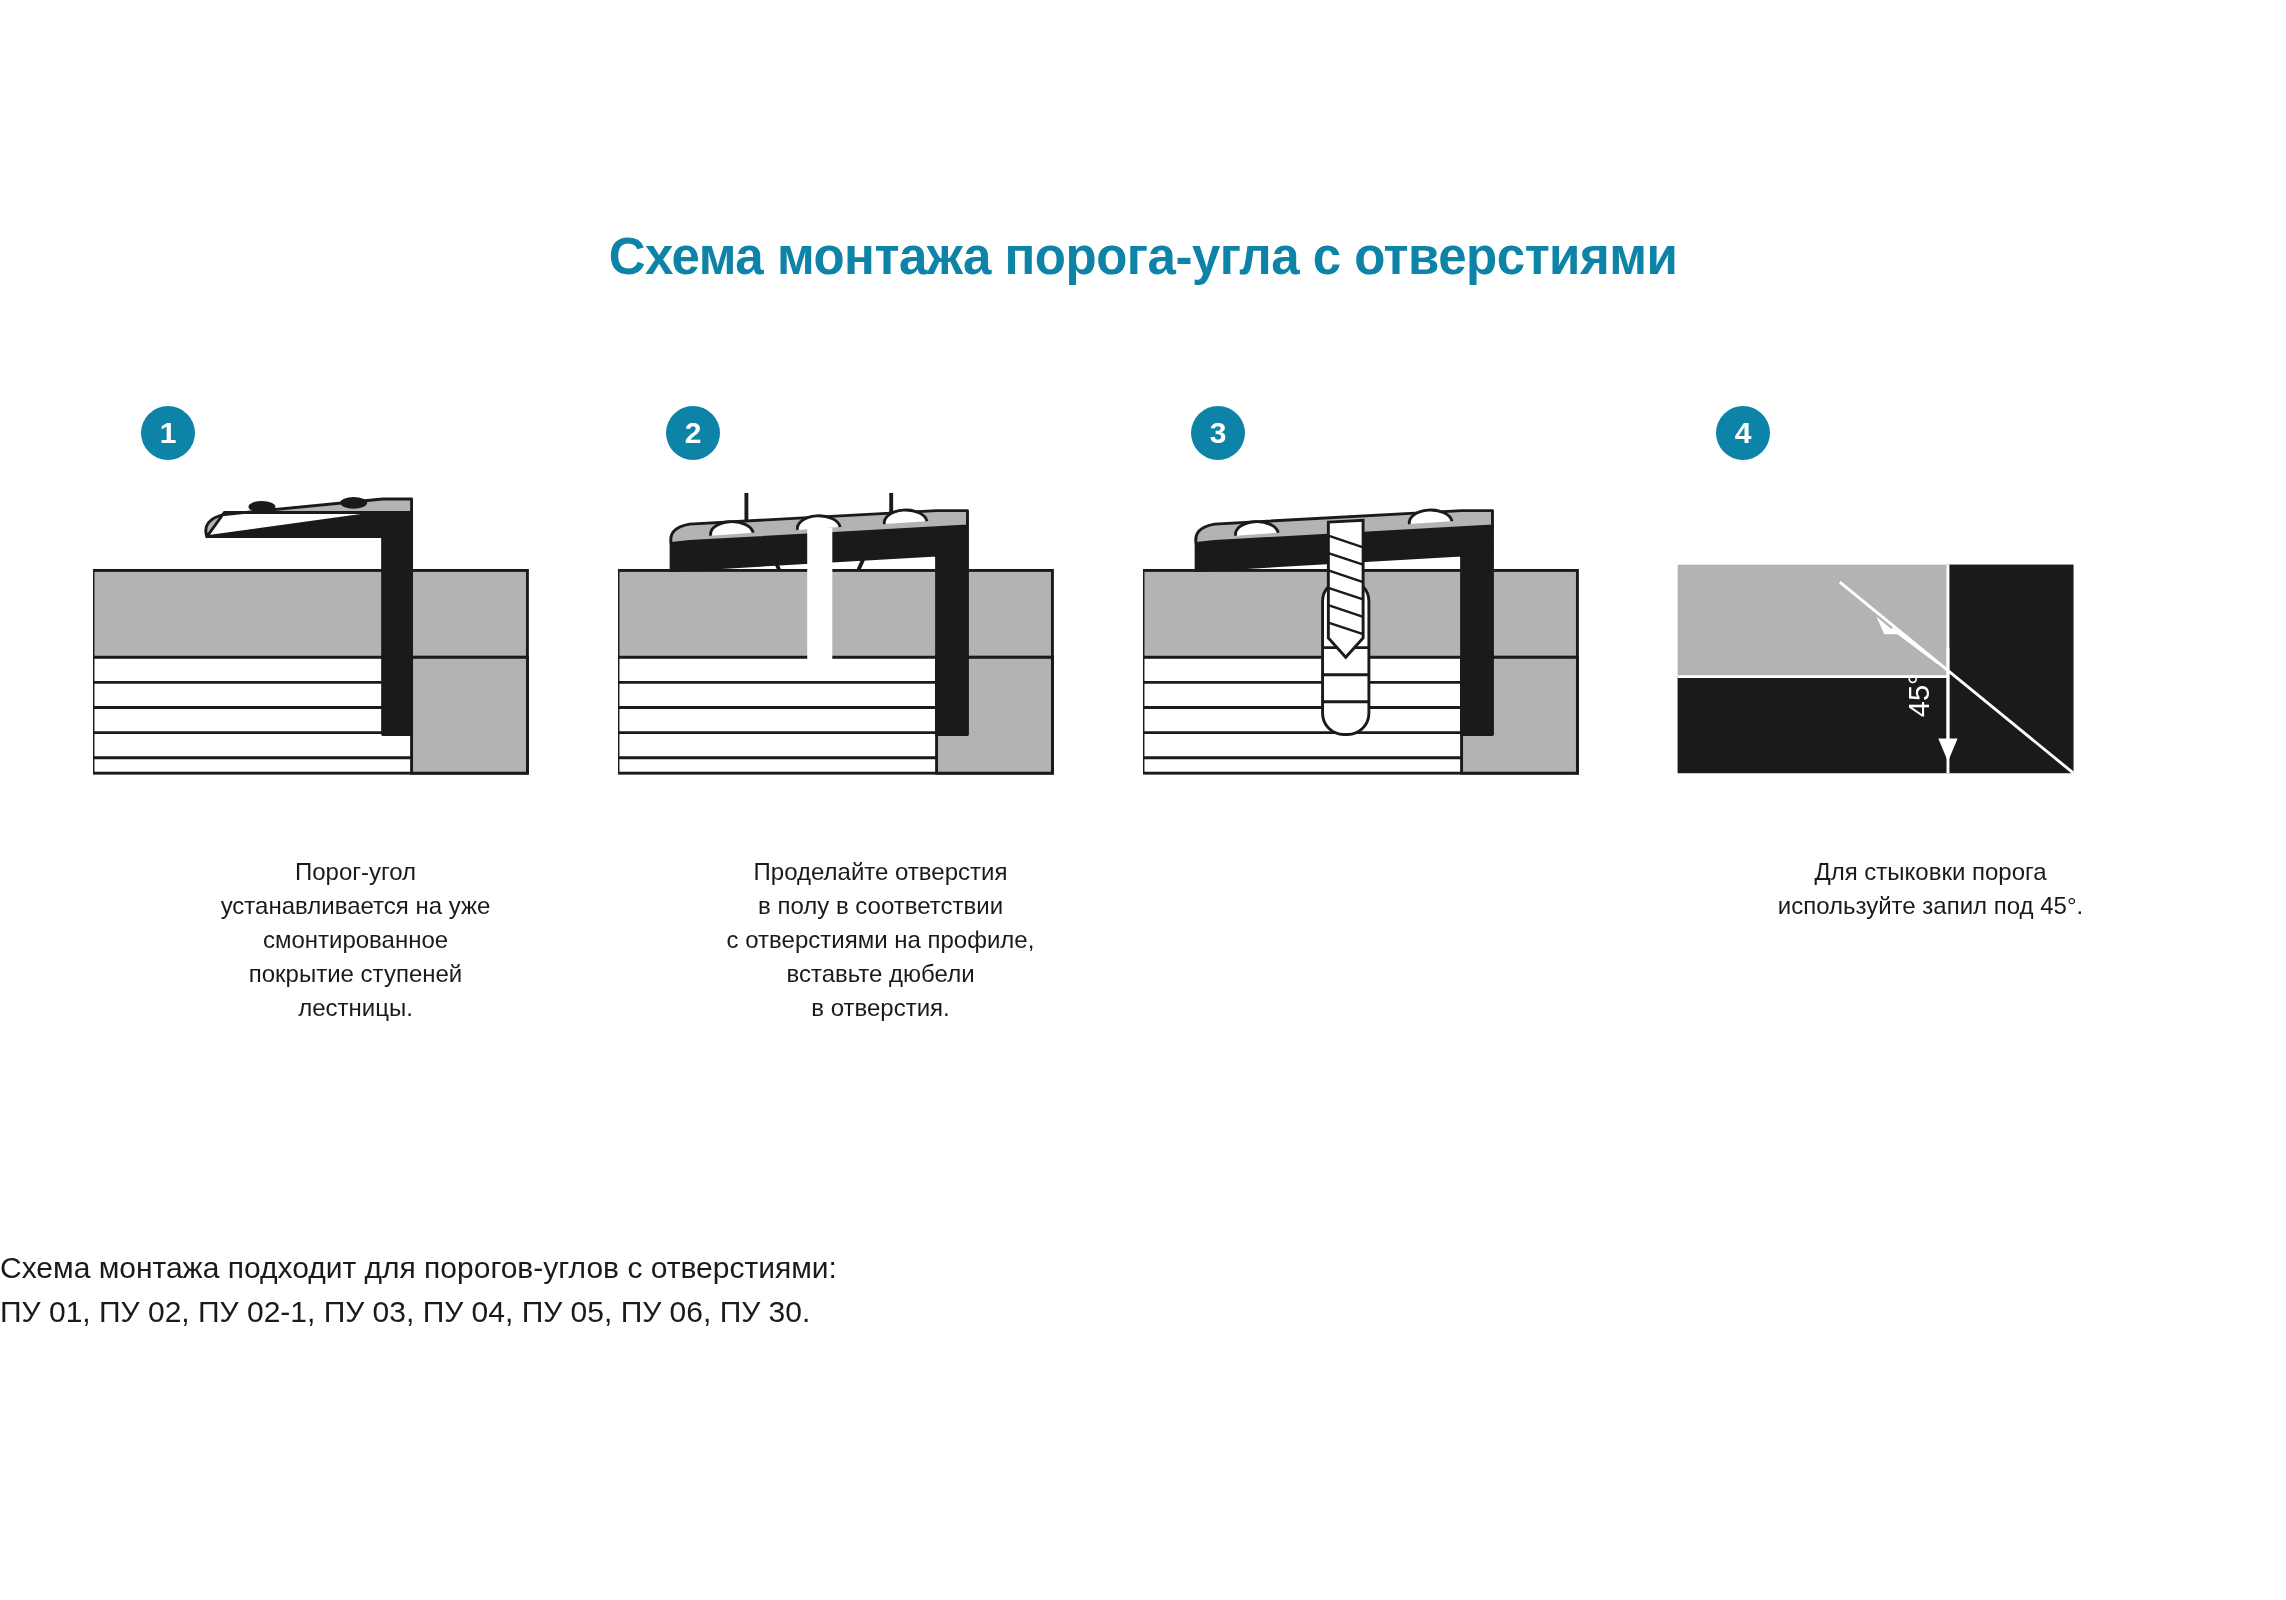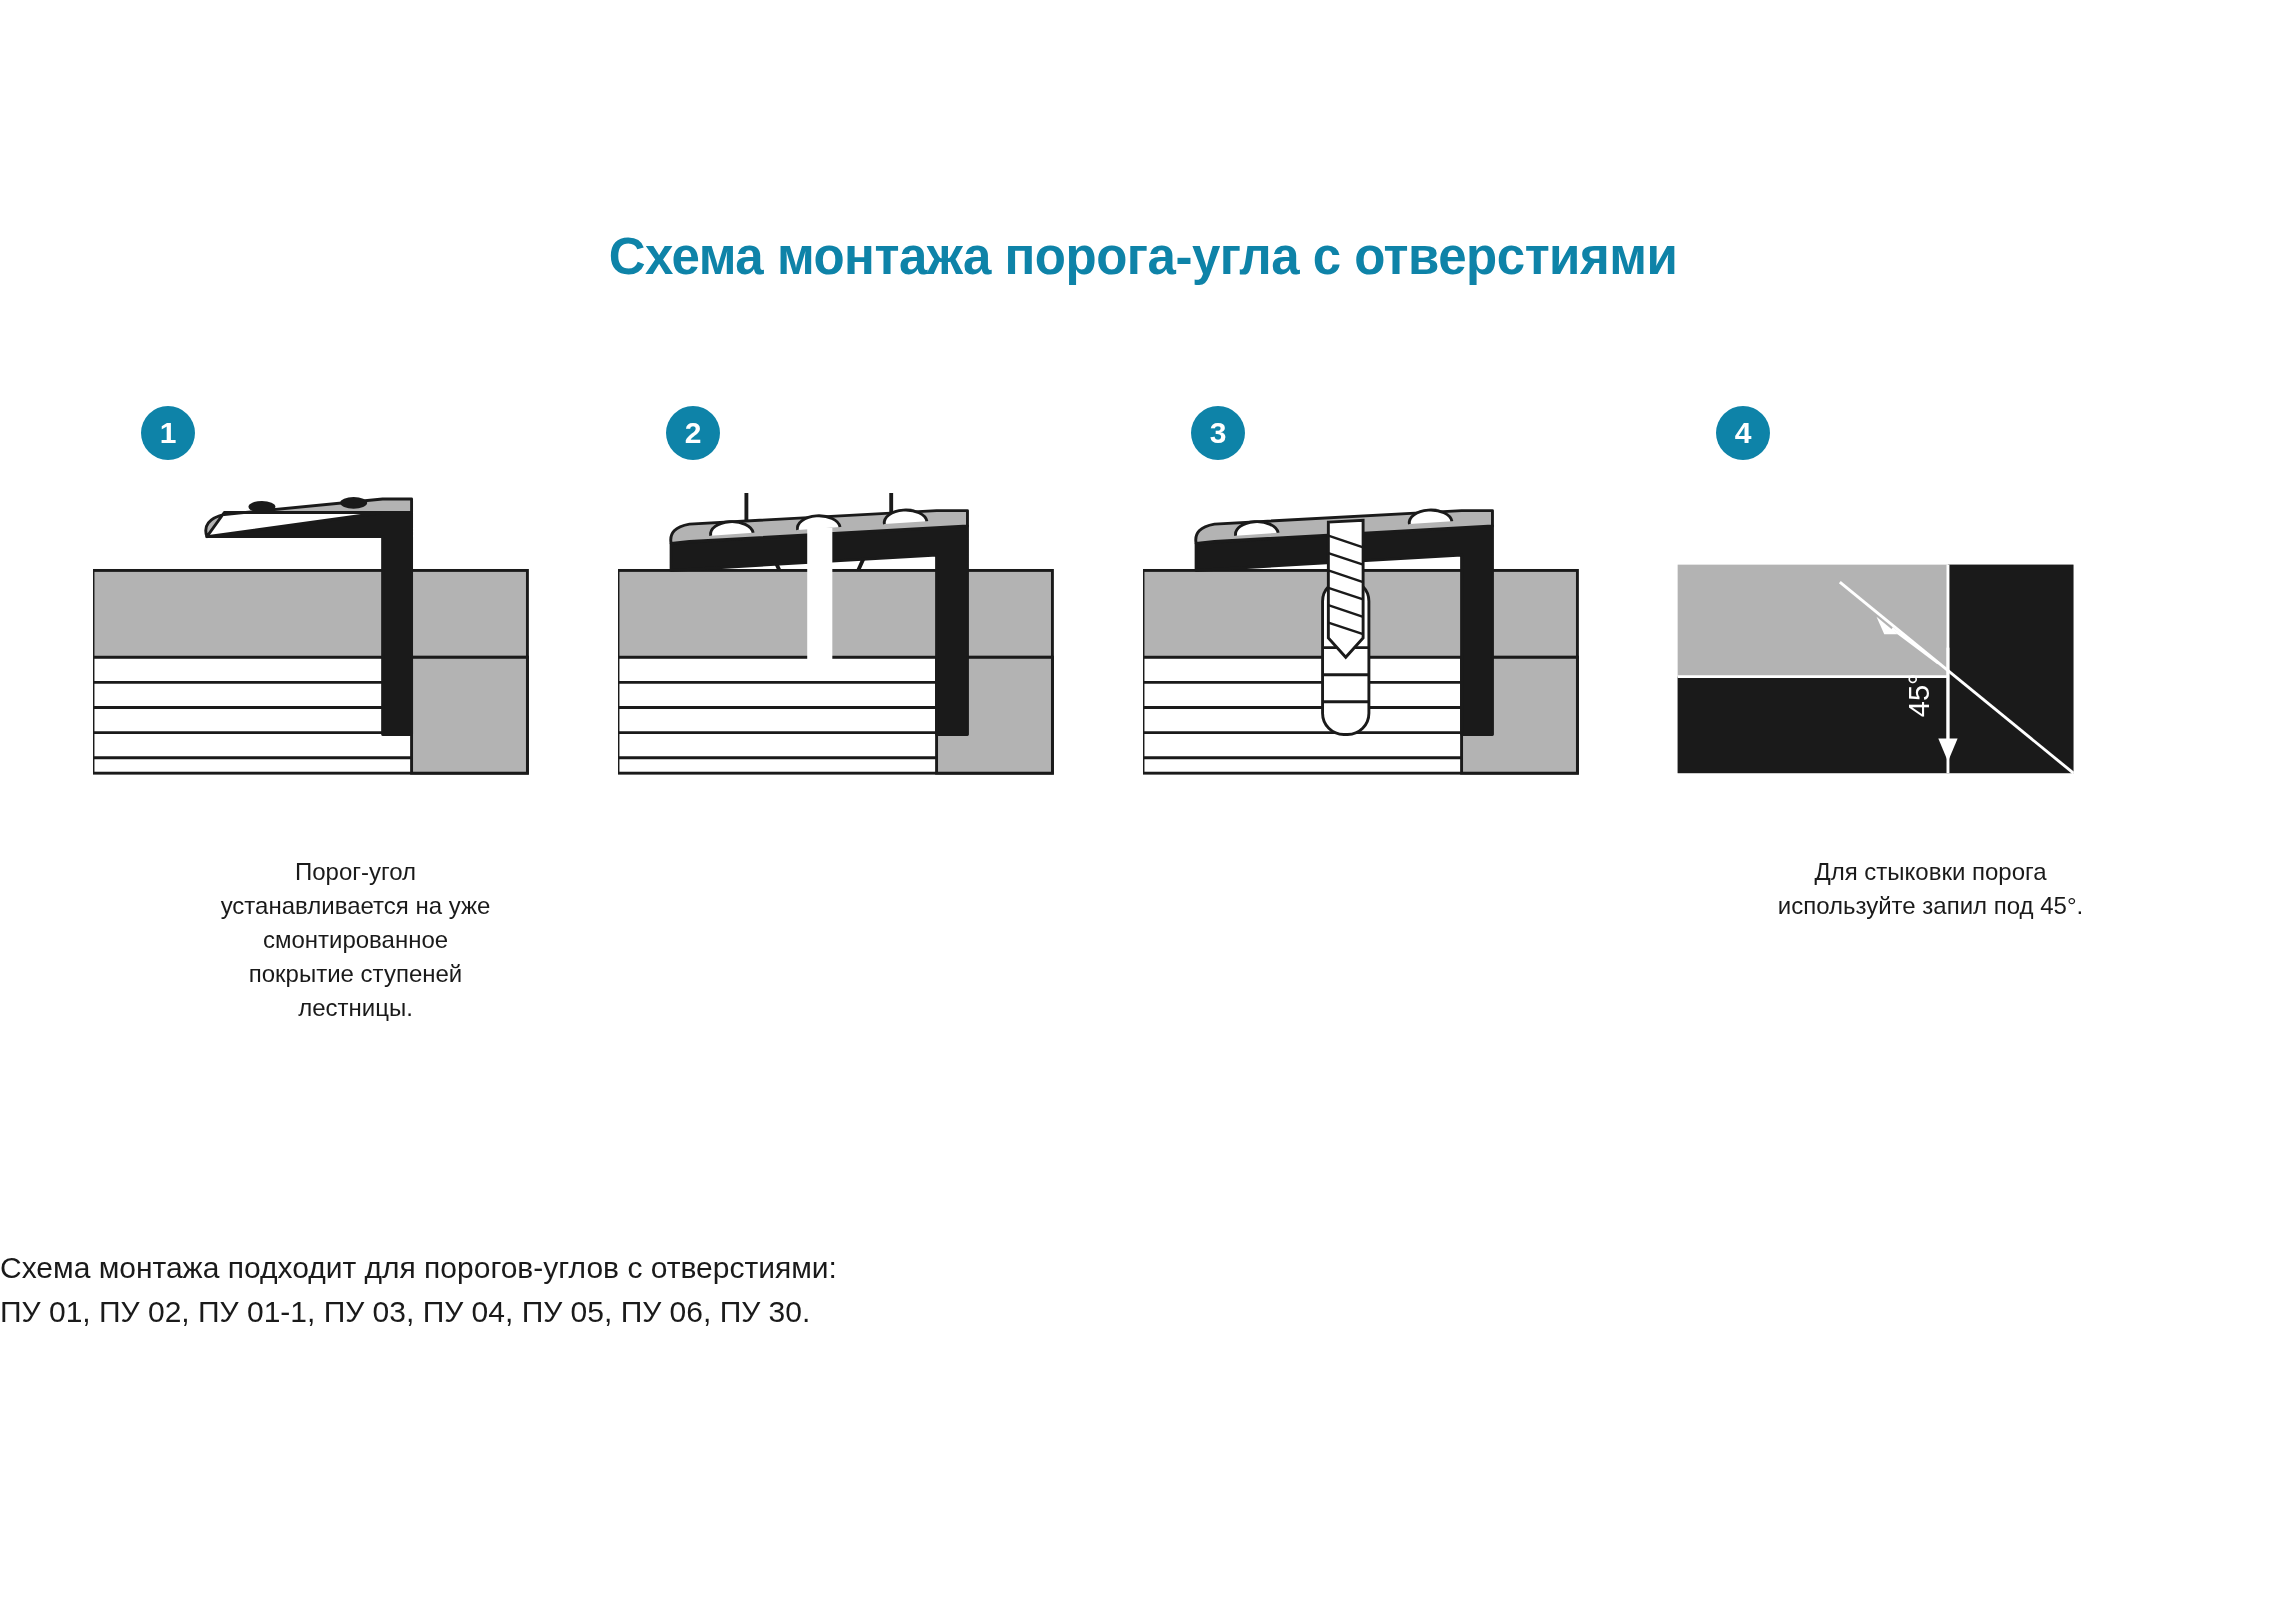--- a/index.html
+++ b/index.html
@@ -146,20 +146,25 @@
 
           <path d="M55 80 L55 52 L330 34 L362 34 L362 64 L362 250 L330 250 L330 64 Z" fill="#1a1a1a" stroke="#1a1a1a" stroke-width="3" stroke-linejoin="round"></path>
           <path d="M55 52 Q52 36 74 32 L330 18 L362 18 L362 34 L74 50 Z" fill="#b3b3b3" stroke="#1a1a1a" stroke-width="3" stroke-linejoin="round"></path>
           <path d="M96 44 a22 13 0 0 1 44 -3" fill="#ffffff" stroke="#1a1a1a" stroke-width="3"></path>
           <path d="M186 38 a22 13 0 0 1 44 -3" fill="#ffffff" stroke="#1a1a1a" stroke-width="3"></path>
           <path d="M276 32 a22 13 0 0 1 44 -3" fill="#ffffff" stroke="#1a1a1a" stroke-width="3"></path>
 
           <rect x="196" y="36" width="26" height="150" fill="#ffffff" stroke="none"></rect>
         </svg>
       </div>
+      <div class="caption">Проделайте отверстия
+в полу в соответствии
+с отверстиями на профиле,
+вставьте дюбели
+в отверстия.</div>
     </div>
 
     <div class="step">
       <div class="badge">3</div>
       <div class="art">
         <svg width="502" height="319" viewBox="0 0 520 330">
 
           <rect x="0" y="80" width="450" height="90" fill="#b3b3b3" stroke="#1a1a1a" stroke-width="3"></rect>
           <rect x="0" y="170" width="450" height="120" fill="#ffffff" stroke="#1a1a1a" stroke-width="3"></rect>
           <line x1="0" y1="196" x2="330" y2="196" stroke="#1a1a1a" stroke-width="3"></line>
@@ -209,17 +214,17 @@
         </svg>
       </div>
       <div class="caption">Для стыковки порога
 используйте запил под 45°.</div>
     </div>
 
   </div>
 
   <div class="footer">
     <div>Схема монтажа подходит для порогов-углов с отверстиями:</div>
-    <div>ПУ 01, ПУ 02, ПУ 01-1, ПУ 03, ПУ 04, ПУ 05, ПУ 06, ПУ 30.</div>
+    <div>ПУ 01, ПУ 02, ПУ 02-1, ПУ 03, ПУ 04, ПУ 05, ПУ 06, ПУ 30.</div>
   </div>
 
 </div>
 
 
 </body></html>

